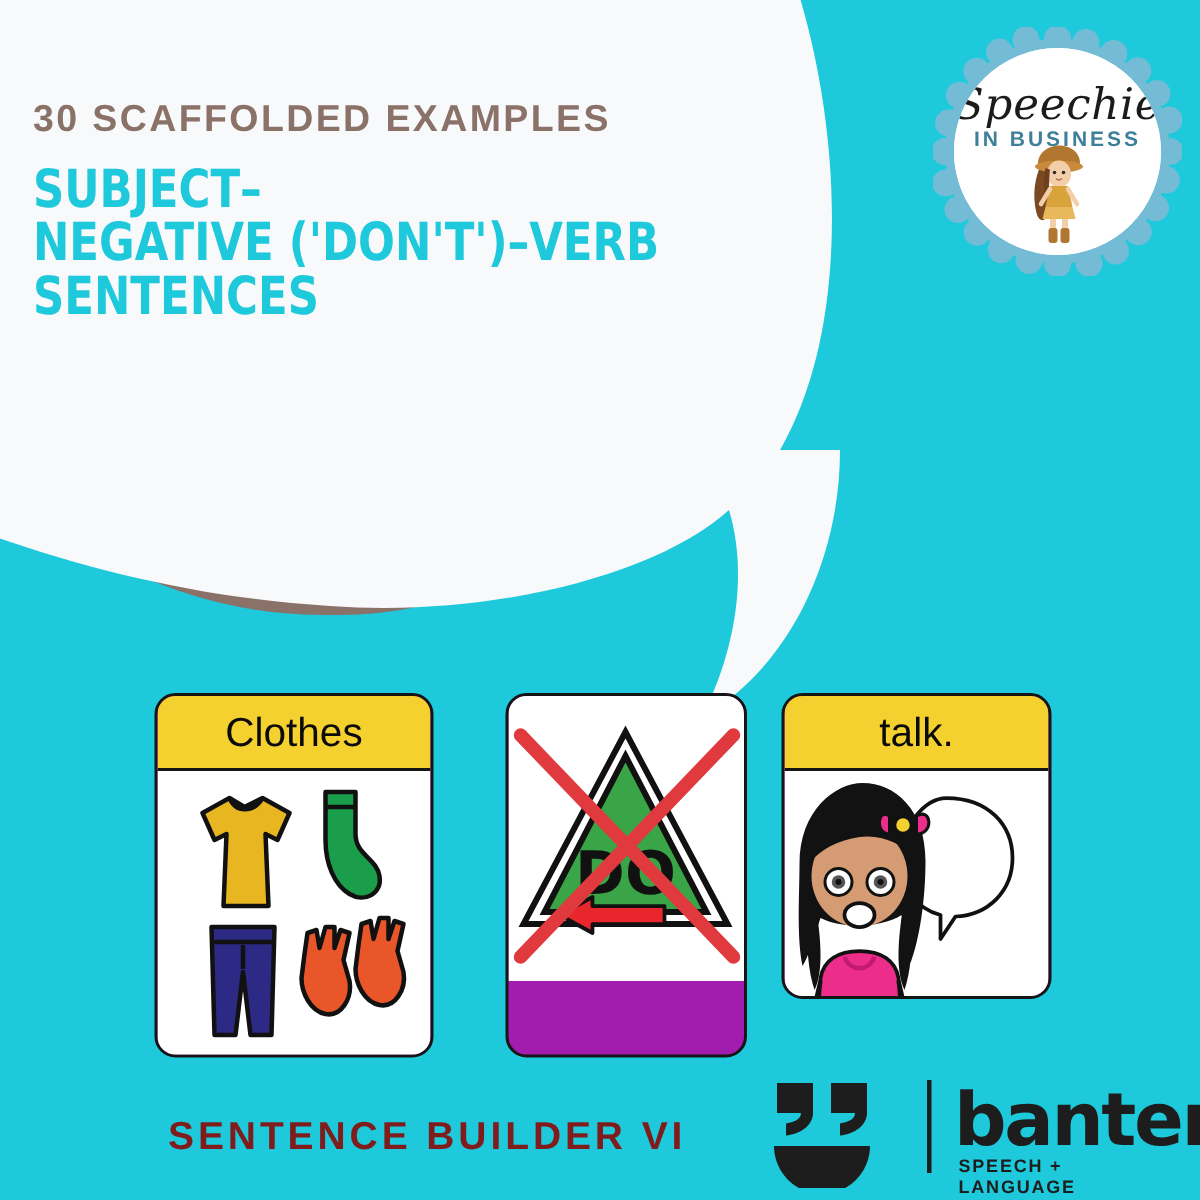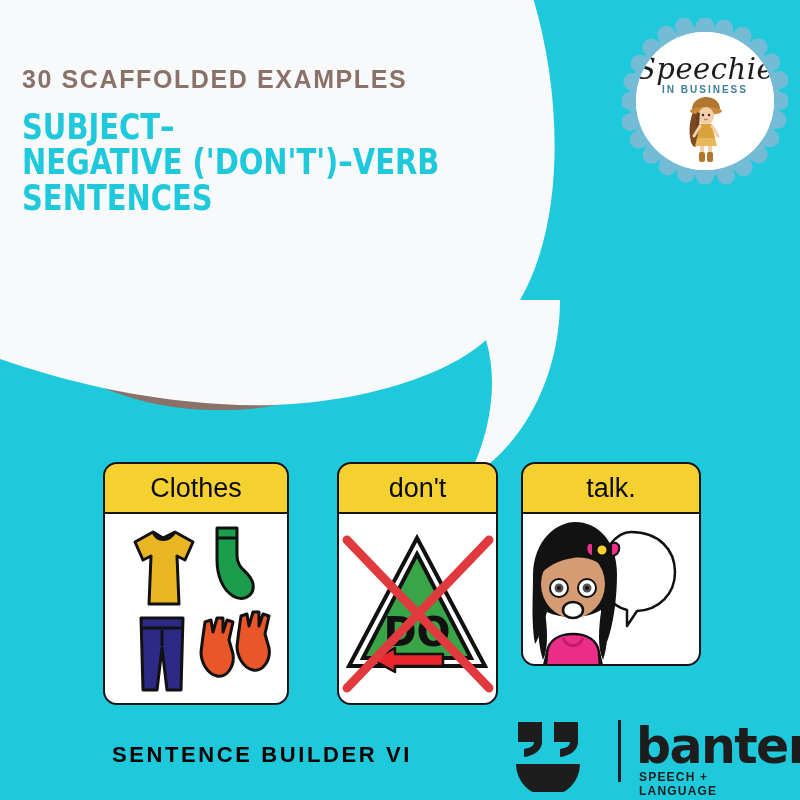--- a/index.html
+++ b/index.html
@@ -45,21 +45,21 @@
     position:absolute;left:14px;top:14px;width:138px;height:138px;
     border-radius:50%;background:#ffffff;overflow:hidden;
   }
   .badge-script{
     position:absolute;left:0;right:0;top:20px;text-align:center;
     font-family:"DejaVu Serif", serif;font-style:italic;
     font-size:29px;color:#1b1b1b;letter-spacing:0.5px;
   }
   .badge-sub{
     position:absolute;left:0;right:0;top:52px;text-align:center;
-    font-size:10px;font-weight:700;letter-spacing:2.0px;color:#3e7f99;
+    font-size:14px;font-weight:700;letter-spacing:2.0px;color:#3e7f99;
   }
   .badge-figure{position:absolute;left:44px;top:62px;}
 
   
   .cards{position:absolute;left:0;top:462px;width:800px;height:250px;}
   .card{
     position:absolute;top:0;
     background:#a21caf;border:2px solid #151515;border-radius:14px;
     box-sizing:border-box;overflow:hidden;
   }
@@ -70,21 +70,21 @@
     font-family:"Liberation Sans", sans-serif;
   }
   .card-body{position:relative;height:190px;background:#fff;}
   .card-1{left:103px;width:186px;height:243px;}
   .card-2{left:337px;width:161px;height:243px;}
   .card-3{left:521px;width:180px;height:204px;}
 
   
   .footer-label{
     position:absolute;left:112px;top:742px;
-    color:#000000;font-size:22px;font-weight:700;letter-spacing:2.6px;
+    color:#7f1d1d;font-size:26px;font-weight:700;letter-spacing:2.6px;
   }
   .banter{position:absolute;left:508px;top:716px;width:280px;height:78px;}
   .banter-word{
     position:absolute;left:128px;top:2px;
     font-size:49px;font-weight:700;color:#1d1d1d;letter-spacing:-1.6px;
     font-family:"DejaVu Sans", sans-serif;
   }
   .banter-sub{
     position:absolute;left:131px;top:54px;
     font-size:12px;font-weight:700;color:#1d1d1d;letter-spacing:1.2px;
@@ -216,21 +216,20 @@
             <path d="M98 122 L100 108 L106 106 L108 118 L112 104 L118 104 L118 118 L122 106
                      L128 108 L124 126 L128 140 C130 152, 122 164, 112 162 C102 160, 96 148, 96 138 Z" fill="#e8562a"></path>
             <path d="M134 116 L136 102 L142 100 L144 112 L148 98 L154 98 L154 112 L158 100
                      L164 102 L160 120 L164 134 C166 146, 158 158, 148 156 C138 154, 132 142, 132 132 Z" fill="#e8562a"></path>
           </g>
         </svg>
       </div>
     </div>
 
     <div class="card card-2">
-      <div class="card-head">don't</div>
       <div class="card-body">
         <svg width="157" height="190" viewBox="0 0 157 190">
           <g>
             <path d="M78 24 L146 152 L10 152 Z" fill="#ffffff" stroke="#111" stroke-width="4"></path>
             <path d="M78 40 L132 144 L24 144 Z" fill="#3aa546" stroke="#111" stroke-width="4"></path>
             <text x="78" y="132" text-anchor="middle" font-family="DejaVu Sans, sans-serif" font-size="40" font-weight="700" fill="#111">DO</text>
           </g>
           <g>
             <path d="M104 140 L104 152 L56 152 L56 158 L34 146 L56 134 L56 140 Z" fill="#e8262b" stroke="#111" stroke-width="2.5" stroke-linejoin="round"></path>
           </g>

